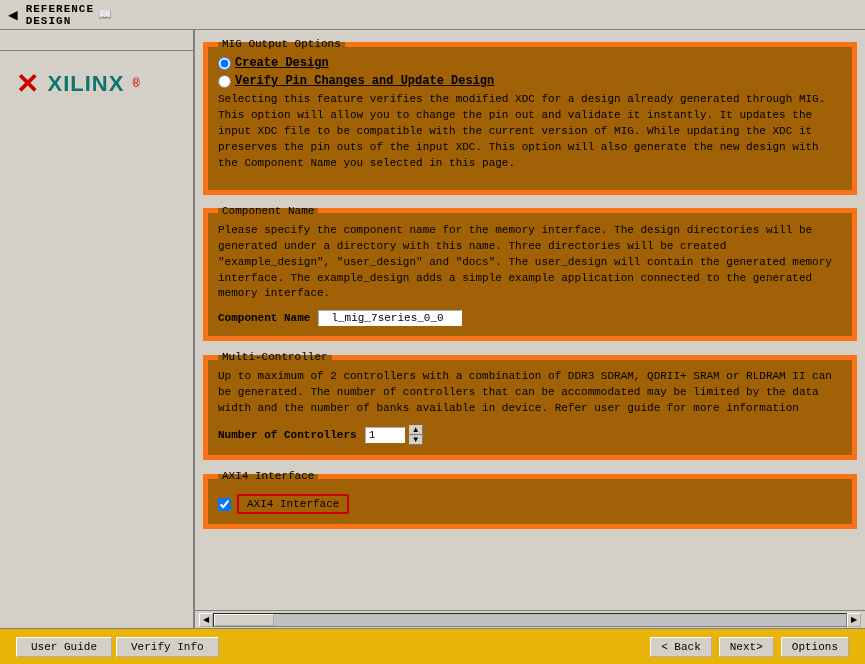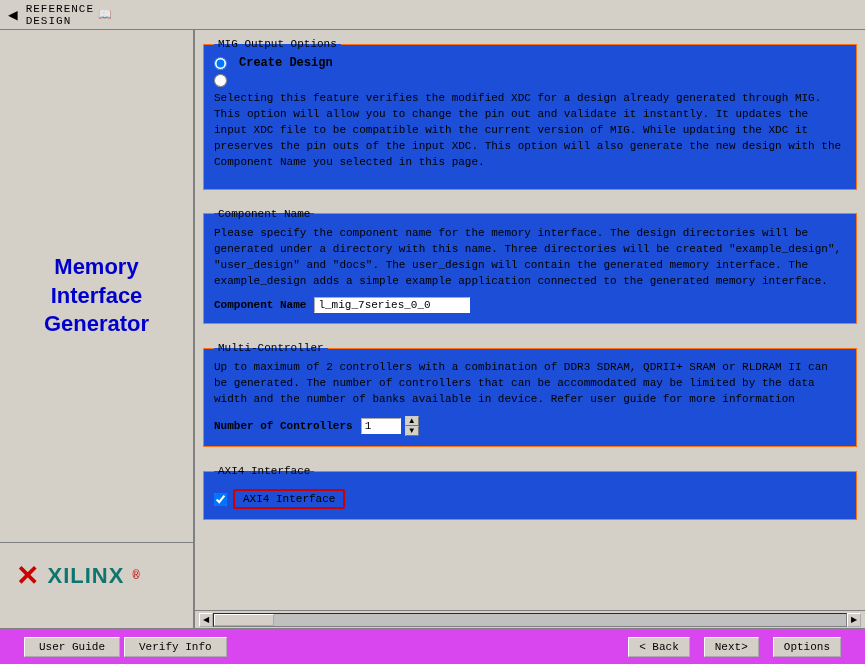--- a/index.html
+++ b/index.html
@@ -24,21 +24,21 @@
       border-bottom: 1px solid #808080;
     }
     .title-bar .back-btn {
       font-size: 16px;
       cursor: pointer;
       margin-right: 8px;
       color: #000;
     }
     .title-bar .title-text {
       font-size: 11px;
-      font-weight: normal;
+      font-weight: bold;
       letter-spacing: 1px;
     }
     .title-bar .title-icon {
       font-size: 11px;
       margin-left: 4px;
       color: #800000;
     }
 
     
     .main-area {
@@ -111,43 +111,44 @@
 
     .content-scroll {
       flex: 1;
       overflow-y: auto;
       overflow-x: hidden;
       padding: 8px 8px 0 8px;
     }
 
     
     fieldset {
-      border: 1px solid #f97316;
-      margin-bottom: 18px;
+      border: 5px solid #f97316;
+      margin-bottom: 10px;
       padding: 6px 10px 10px 10px;
-      background: #1d4ed8;
+      background: #a16207;
     }
     legend {
       font-size: 11px;
       font-weight: normal;
       padding: 0 4px;
       color: #000;
     }
     .section-text {
       font-size: 11px;
       line-height: 1.45;
       color: #000;
       margin-bottom: 8px;
     }
 
     .radio-row {
       display: flex;
       align-items: center;
-      gap: 12px;
+      gap: 4px;
       margin-bottom: 4px;
+      text-decoration: underline;
     }
     .radio-row input[type="radio"] {
       margin: 0;
     }
     .radio-label {
       font-weight: bold;
       font-size: 12px;
     }
 
     .input-row {
@@ -157,24 +158,24 @@
       margin-top: 6px;
     }
     .input-label {
       font-weight: bold;
       font-size: 11px;
       white-space: nowrap;
     }
     .text-input {
       border: 1px inset #fff;
       background: #fff;
-      padding: 1px 3px;
-      font-size: 11px;
-      font-family: 'Courier New', Courier, monospace;
-      width: 156px;
+      padding: 1px 12px;
+      font-size: 11px;
+      font-family: 'Courier New', Courier, monospace;
+      width: 144px;
     }
 
     .spinner-row {
       display: flex;
       align-items: center;
       gap: 4px;
     }
     .spinner-input {
       border: 1px inset #fff;
       background: #fff;
@@ -248,35 +249,35 @@
       font-size: 8px;
       display: flex;
       align-items: center;
       justify-content: center;
       cursor: pointer;
     }
 
     
     .bottom-bar {
       height: 36px;
-      background: #d946ef;
+      background: #eab308;
       border-top: 1px solid #808080;
       display: flex;
       align-items: center;
-      padding: 0 24px;
+      padding: 0 16px;
       gap: 6px;
     }
     .bottom-left {
       display: flex;
       gap: 4px;
     }
     .bottom-right {
       margin-left: auto;
       display: flex;
-      gap: 14px;
+      gap: 7px;
       align-items: flex-end;
     }
     .btn {
       padding: 3px 14px;
       font-size: 11px;
       font-family: 'Courier New', Courier, monospace;
       background: #d4d0c8;
       border: 1px outset #fff;
       cursor: pointer;
       color: #000;
@@ -298,25 +299,20 @@
   <span class="title-text">
     <span>REFERENCE</span><br>
     <span>DESIGN</span>
   </span>
   <span class="title-icon">📖</span>
 </div>
 
 <div class="main-area">
 
   <div class="sidebar">
-    <div class="sidebar-title-area">
-      <span class="sidebar-title-word">Memory</span>
-      <span class="sidebar-title-word">Interface</span>
-      <span class="sidebar-title-word">Generator</span>
-    </div>
     <div class="sidebar-logo-area">
       <div class="xilinx-logo">
         <span class="xilinx-x">✕</span>
         <span class="xilinx-text">XILINX</span>
           <span class="xilinx-dot">®</span>
       </div>
     </div>
   </div>
 
   <div class="content-area">
@@ -325,20 +321,21 @@
       <fieldset>
         <legend>MIG Output Options</legend>
 
         <div class="radio-row">
           <input type="radio" name="mig_option" checked="" style="">
           <span class="radio-label">Create Design</span>
         </div>
 
         <div class="radio-row">
           <input type="radio" name="mig_option" style="">
+          <span class="radio-label">Verify Pin Changes and Update Design</span>
         </div>
         <div class="section-text">Selecting this feature verifies the modified XDC for a design already generated through MIG. This option will allow you to change the pin out and validate it instantly. It updates the input XDC file to be compatible with the current version of MIG. While updating the XDC it preserves the pin outs of the input XDC. This option will also generate the new design with the Component Name you selected in this page.</div>
       </fieldset>
 
       <fieldset>
         <legend>Component Name</legend>
         <div class="section-text">Please specify the component name for the memory interface. The design directories will be generated under a directory with this name. Three directories will be created "example_design", "user_design" and "docs". The user_design will contain the generated memory interface. The example_design adds a simple example application connected to the generated memory interface.</div>
         <div class="input-row">
           <span class="input-label">Component Name</span>
           <input type="text" class="text-input" value="l_mig_7series_0_0" style="">

